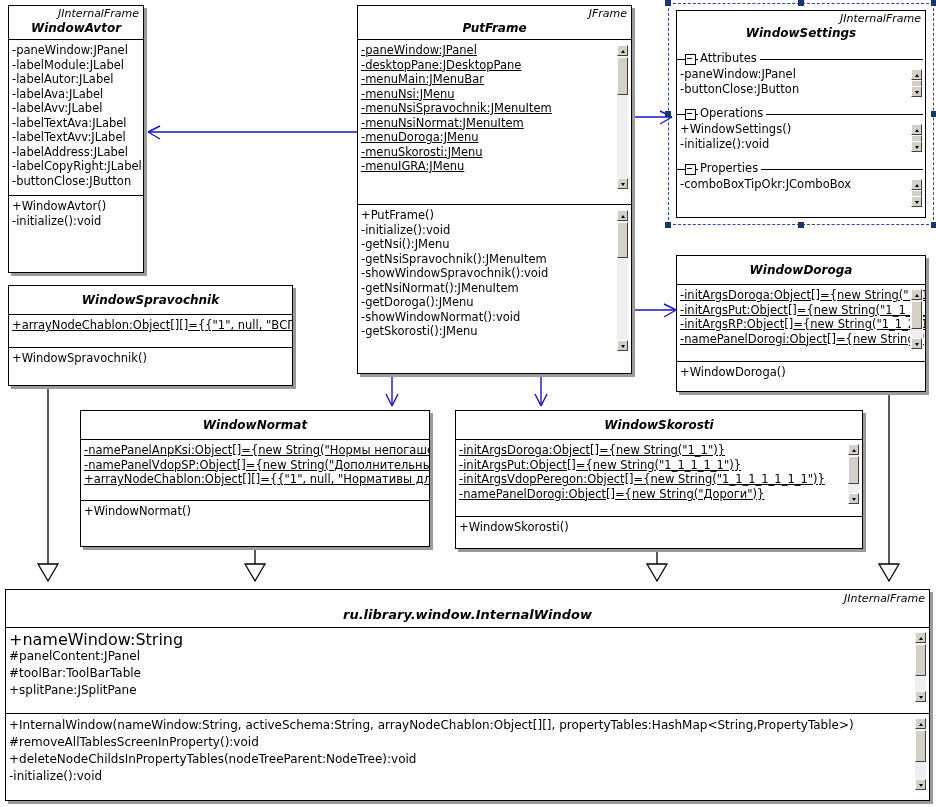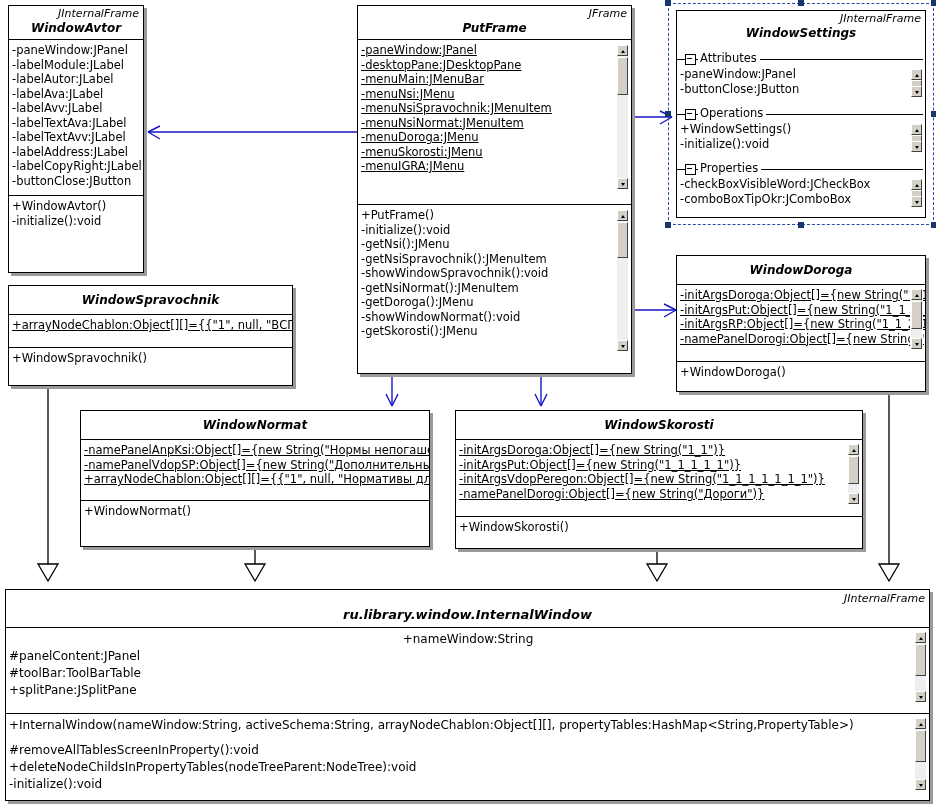--- a/index.html
+++ b/index.html
@@ -273,21 +273,20 @@
           </div>
       </div>
     </div>
 
     <div class="grp">
       <div class="gline"></div>
       <div class="gbox"></div>
       <div class="glabel">Properties</div>
     </div>
     <div style="position:relative;height:32px;">
-      <div class="row">-checkBoxVisibleWord:JCheckBox</div>
       <div class="row">-comboBoxTipOkr:JComboBox</div>
       <div class="sb" style="top:1px;height:30px;">
         <div class="track" style="top:11px;bottom:11px;"></div>
         <div class="btn up">
             <i></i>
           </div>
         <div class="thumb" style="top:11px;height:7px;"></div>
         <div class="btn dn">
             <i></i>
           </div>
@@ -389,38 +388,38 @@
       <div class="row">+WindowSkorosti()</div>
     </div>
   </div>
 
   <div class="uml" style="left:5px;top:589px;width:925px;height:212px;">
     <div class="hdr" style="padding-top:2px;">
       <div class="stereo">JInternalFrame</div>
       <div class="cname" style="font-size:13px;line-height:19px;">ru.library.window.InternalWindow</div>
     </div>
     <div class="sec" style="height:79px;">
-      <div class="row" style="font-size:12px;line-height:17px;text-align:center;">+nameWindow:String</div>
+      <div class="row" style="font-size:16px;line-height:17px;">+nameWindow:String</div>
       <div class="row" style="font-size:12px;line-height:17px;">#panelContent:JPanel</div>
       <div class="row" style="font-size:12px;line-height:17px;">#toolBar:ToolBarTable</div>
       <div class="row" style="font-size:12px;line-height:17px;">+splitPane:JSplitPane</div>
       <div class="sb" style="top:3px;height:72px;">
         <div class="track" style="top:11px;bottom:11px;"></div>
         <div class="btn up">
             <i></i>
           </div>
         <div class="thumb" style="top:12px;height:32px;"></div>
         <div class="btn dn">
             <i></i>
           </div>
       </div>
     </div>
     <div class="sec" style="height:81px;">
       <div class="row" style="font-size:12px;line-height:17px;">+InternalWindow(nameWindow:String, activeSchema:String, arrayNodeChablon:Object[][], propertyTables:HashMap&lt;String,PropertyTable&gt;)</div>
-      <div class="row" style="font-size:12px;line-height:17px;margin-top:8px;">#removeAllTablesScreenInProperty():void</div>
+      <div class="row" style="font-size:12px;line-height:17px;">#removeAllTablesScreenInProperty():void</div>
       <div class="row" style="font-size:12px;line-height:17px;">+deleteNodeChildsInPropertyTables(nodeTreeParent:NodeTree):void</div>
       <div class="row" style="font-size:12px;line-height:17px;">-initialize():void</div>
       <div class="sb" style="top:3px;height:74px;">
         <div class="track" style="top:11px;bottom:11px;"></div>
         <div class="btn up">
             <i></i>
           </div>
         <div class="thumb" style="top:12px;height:32px;"></div>
         <div class="btn dn">
             <i></i>

